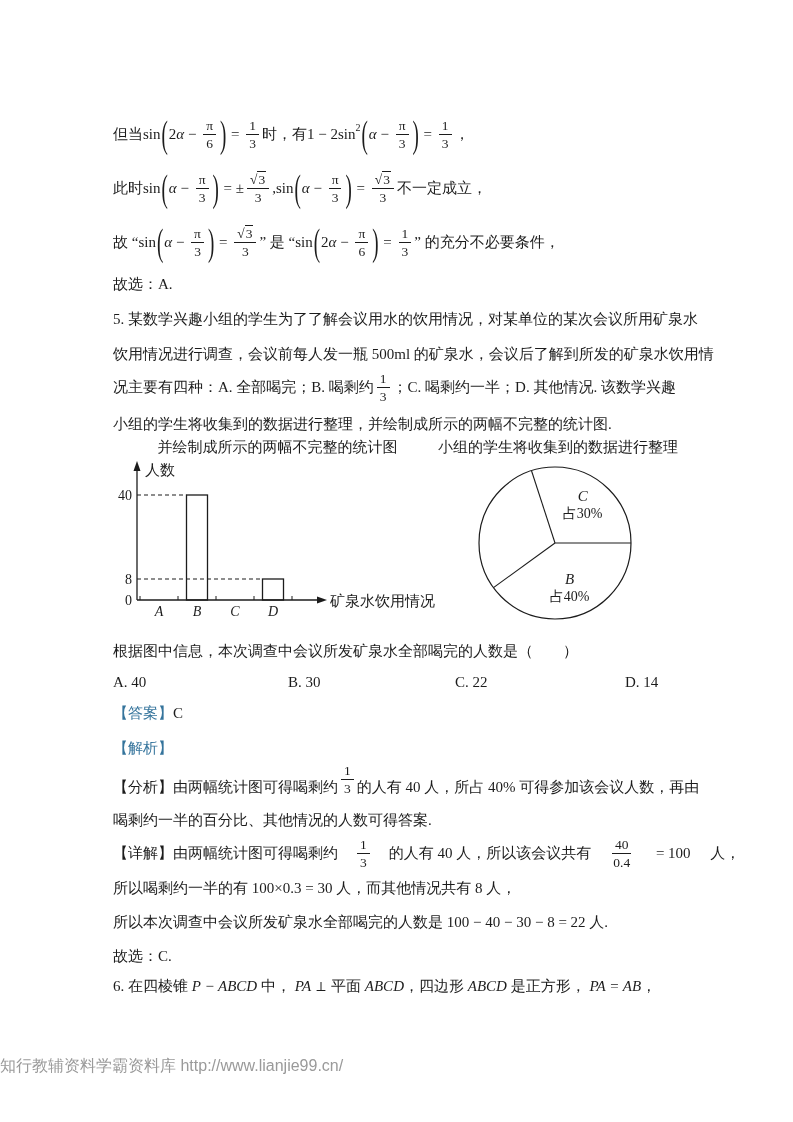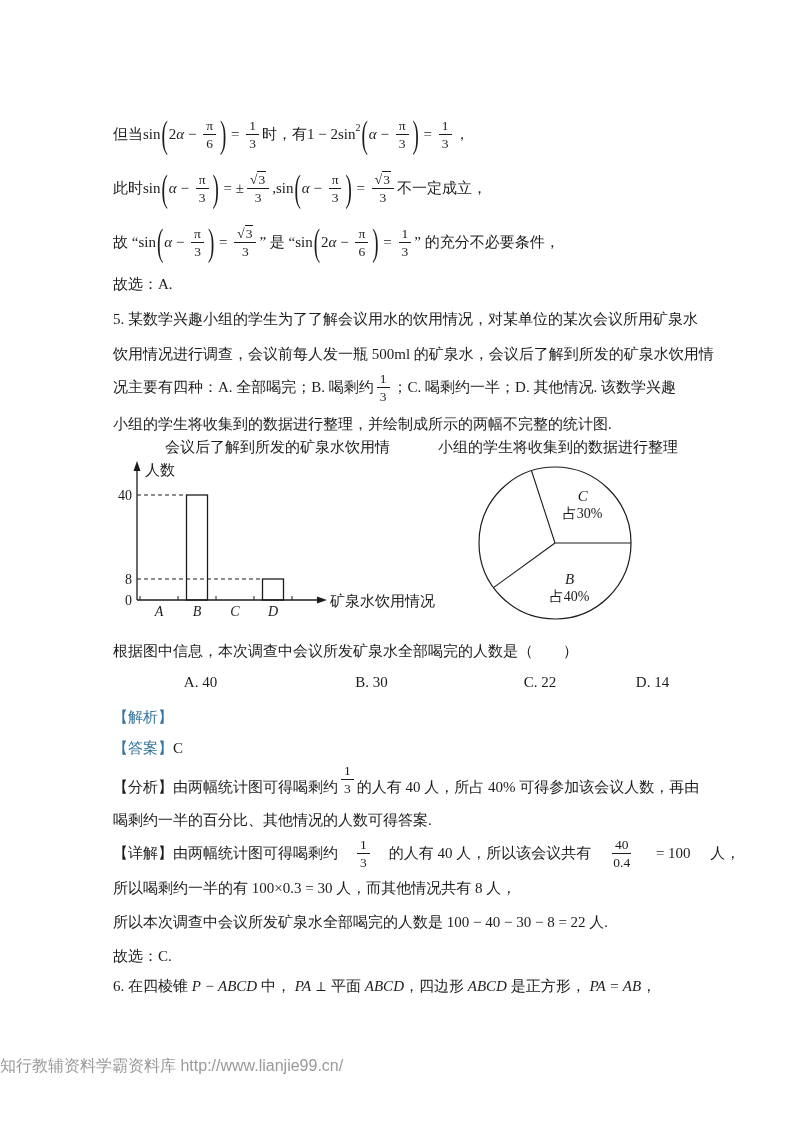--- a/index.html
+++ b/index.html
@@ -14,21 +14,21 @@
   .seg.it{font-family:"Liberation Serif",serif;font-style:italic;}
   .frac{display:inline-flex;flex-direction:column;align-items:center;margin:2px 3px;
         font-size:13.5px;line-height:15px;font-family:"Liberation Serif",serif;}
   .frac .num{padding:0 3px 1px;border-bottom:1px solid #1c1c1c;display:flex;align-items:flex-end;}
   .frac .den{padding:1px 3px 0;}
   .rad{border-top:1px solid #1c1c1c;padding:0 1px;}
   .bigp{display:inline-block;transform:scaleY(1.95);font-size:19px;font-weight:400;
         padding:0 1px;font-family:"Liberation Serif",serif;}
   .msup{font-size:10px;transform:translateY(-7px);}
   .blue{color:#35749c;}
-  .optrow{display:grid;grid-template-columns:175px 167px 170px 1fr;text-align:center;}
+  .optrow{display:grid;grid-template-columns:175px 167px 170px 1fr;}
   .charts-row{position:relative;height:200px;margin-top:2px;}
   .chart-left{position:absolute;left:-8px;top:0;width:345px;}
   .chart-right{position:absolute;left:314px;top:0;width:262px;}
   .chart-title{font-size:15px;text-align:center;line-height:20px;white-space:nowrap;}
   .chart-left svg,.chart-right svg{display:block;}
   .chart-right svg{margin:0 auto;}
   .footer{position:absolute;left:0;right:0;top:1056px;text-align:left;
           font-family:"Liberation Sans",sans-serif;font-size:16px;color:#9a9a9a;}
 </style>
 </head>
@@ -42,21 +42,21 @@
         <div class="para math" style="margin-top: 16px;"><span class="seg cjk">故 “</span><span class="seg rm">sin</span><span class="bigp">(</span><span class="seg it">α</span><span class="seg rm"> − </span><span class="frac"><span class="num">π</span><span class="den">3</span></span><span class="bigp">)</span><span class="seg rm"> = </span><span class="frac"><span class="num">√<span class="rad">3</span></span><span class="den">3</span></span><span class="seg cjk">” 是 “</span><span class="seg rm">sin</span><span class="bigp">(</span><span class="seg rm">2</span><span class="seg it">α</span><span class="seg rm"> − </span><span class="frac"><span class="num">π</span><span class="den">6</span></span><span class="bigp">)</span><span class="seg rm"> = </span><span class="frac"><span class="num">1</span><span class="den">3</span></span><span class="seg cjk">” 的充分不必要条件，</span></div>
         <div class="para text" style="margin-top: 13px;">故选：A.</div>
         <div class="para text" style="margin-top: 14px;">5. 某数学兴趣小组的学生为了了解会议用水的饮用情况，对某单位的某次会议所用矿泉水</div>
         <div class="para text" style="margin-top: 14px;">饮用情况进行调查，会议前每人发一瓶 500ml 的矿泉水，会议后了解到所发的矿泉水饮用情</div>
         <div class="para math" style="margin-top: 4px;"><span class="seg cjk">况主要有四种：A. 全部喝完；B. 喝剩约</span><span class="frac"><span class="num">1</span><span class="den">3</span></span><span class="seg cjk">；C. 喝剩约一半；D. 其他情况. 该数学兴趣</span></div>
         <div class="para text" style="margin-top: 8px;">小组的学生将收集到的数据进行整理，并绘制成所示的两幅不完整的统计图.</div>
       </div>
 
     <div class="charts-row">
       <div class="chart-left">
-        <div class="chart-title">会议后了解到所发的矿泉水饮用情</div>
+        <div class="chart-title">并绘制成所示的两幅不完整的统计图</div>
         <svg id="barsvg" width="345" height="174" viewBox="0 0 345 174">
             <line x1="32" y1="143" x2="32" y2="14" stroke="#1c1c1c" stroke-width="1.3"></line>
             <polygon points="28.5,14 35.5,14 32,4" fill="#1c1c1c"></polygon>
             <line x1="32" y1="143" x2="212" y2="143" stroke="#1c1c1c" stroke-width="1.3"></line>
             <polygon points="212,139.5 212,146.5 222,143" fill="#1c1c1c"></polygon>
             <text x="40" y="18" font-size="15" font-family="Liberation Serif,serif" fill="#1c1c1c">人数</text>
             <text x="27" y="43" text-anchor="end" font-size="14" font-family="Liberation Serif,serif" fill="#1c1c1c">40</text>
             <text x="27" y="127" text-anchor="end" font-size="14" font-family="Liberation Serif,serif" fill="#1c1c1c">8</text>
             <text x="27" y="148" text-anchor="end" font-size="14" font-family="Liberation Serif,serif" fill="#1c1c1c">0</text>
             <line x1="35" y1="143" x2="35" y2="139" stroke="#1c1c1c" stroke-width="1"></line>
@@ -86,22 +86,22 @@
             <line x1="82" y1="86" x2="20.514708427503983" y2="130.67167917422796" stroke="#1c1c1c" stroke-width="1.1"></line>
             <text x="96.56088077494752" y="126.81378304782763" text-anchor="middle" font-size="15" font-style="italic" font-family="Liberation Serif,serif" fill="#1c1c1c">B</text>
             <text x="96.56088077494752" y="143.81378304782763" text-anchor="middle" font-size="14" font-family="Liberation Serif,serif" fill="#1c1c1c">占40%</text>
           </svg>
       </div>
     </div>
 
     <div id="para-bottom">
         <div class="para text" style="margin-top: 4px;">根据图中信息，本次调查中会议所发矿泉水全部喝完的人数是（　　）</div>
         <div class="para options optrow" style="margin-top: 10px;"><span>A. 40</span><span>B. 30</span><span>C. 22</span><span>D. 14</span></div>
+        <div class="para answer" style="margin-top: 10px;"><span class="blue">【答案】</span><span>C</span></div>
         <div class="para label" style="margin-top: 14px;"><span class="blue">【解析】</span></div>
-        <div class="para answer" style="margin-top: 10px;"><span class="blue">【答案】</span><span>C</span></div>
         <div class="para math" style="margin-top: 2px; align-items: flex-end;"><span class="seg cjk">【分析】由两幅统计图可得喝剩约</span><span class="frac"><span class="num">1</span><span class="den">3</span></span><span class="seg cjk">的人有 40 人，所占 40% 可得参加该会议人数，再由</span></div>
         <div class="para text" style="margin-top: 12px;">喝剩约一半的百分比、其他情况的人数可得答案.</div>
         <div class="para math" style="margin-top: 4px; gap: 16px;"><span class="seg cjk">【详解】由两幅统计图可得喝剩约</span><span class="frac"><span class="num">1</span><span class="den">3</span></span><span class="seg cjk">的人有 40 人，所以该会议共有</span><span class="frac"><span class="num">40</span><span class="den">0.4</span></span><span class="seg rm"> = 100 </span><span class="seg cjk">人，</span></div>
         <div class="para text" style="margin-top: 6px;">所以喝剩约一半的有 100×0.3 = 30 人，而其他情况共有 8 人，</div>
         <div class="para text" style="margin-top: 13px;">所以本次调查中会议所发矿泉水全部喝完的人数是 100 − 40 − 30 − 8 = 22 人.</div>
         <div class="para text" style="margin-top: 13px;">故选：C.</div>
         <div class="para math" style="margin-top: 9px;"><span class="seg cjk">6. 在四棱锥 </span><span class="seg it">P − ABCD</span><span class="seg cjk"> 中， </span><span class="seg it">PA</span><span class="seg cjk"> ⊥ 平面 </span><span class="seg it">ABCD</span><span class="seg cjk">，四边形 </span><span class="seg it">ABCD</span><span class="seg cjk"> 是正方形， </span><span class="seg it">PA = AB</span><span class="seg cjk">，</span></div>
       </div>
   </div>
 

